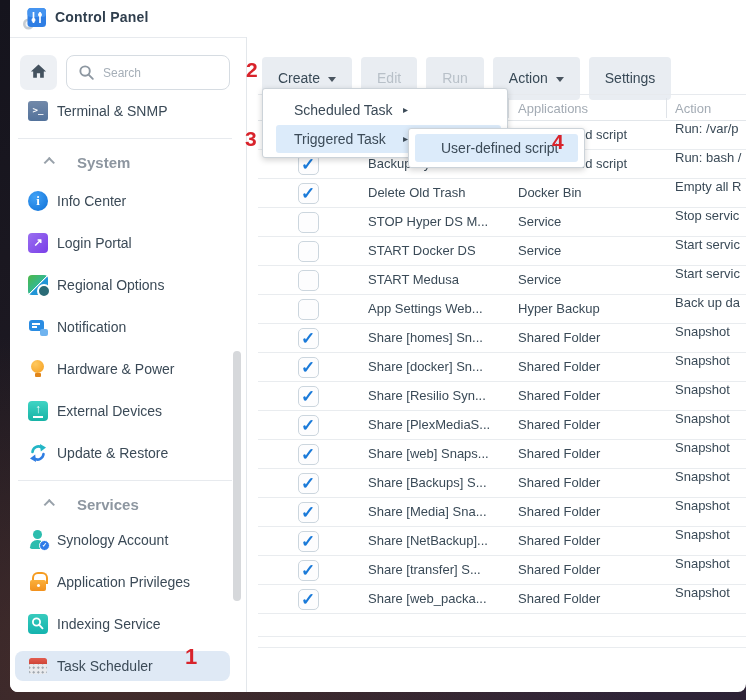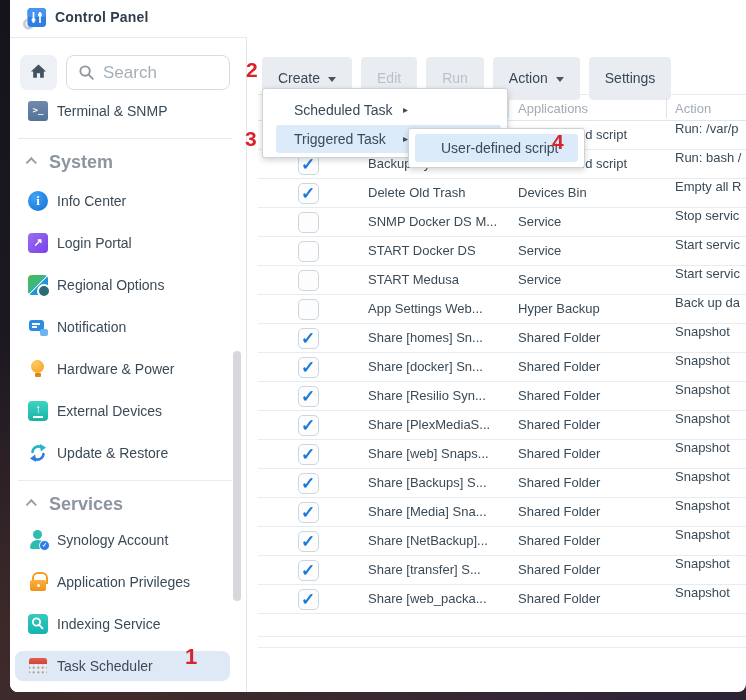--- a/index.html
+++ b/index.html
@@ -20,27 +20,27 @@
   .titlebar { position:absolute; left:0; top:0; width:100%; height:37px; background:#fff;padding-left:12px; }
   .titlebar .app-icon { position:absolute; left:11px; top:5px; width:27px; height:27px; }
   .titlebar .title { position:absolute; left:45px; top:9px; font-size:14px; font-weight:bold; color:#2f3e4d; letter-spacing:.2px; }
   .titlebar-line { position:absolute; left:0; top:37px; width:236px; height:1px; background:#e7eaee; }
   
   .sidebar { position:absolute; left:0; top:38px; width:236px; bottom:0; background:#fff; }
   .v-divider { position:absolute; left:236px; top:37px; bottom:0; width:1px; background:#e3e7eb; }
   .side-top { display:flex; gap:9px; margin:17px 16px 0 10px; height:35px; }
   .home-btn { width:37px; height:35px; background:#edf0f4; border-radius:7px; display:flex; align-items:center; justify-content:center; flex:none; }
   .searchbox { flex:1; border:1px solid #d6dce2; border-radius:8px; background:#fff; display:flex; align-items:center; padding-left:11px; gap:8px; }
-  .searchbox input { border:none; outline:none; font-size:17px; width:110px; color:#3b4a57; font-family:inherit; background:transparent; }
+  .searchbox input { border:none; outline:none; font-size:12px; width:110px; color:#3b4a57; font-family:inherit; background:transparent; }
   .searchbox input::placeholder { color:#a6afb8; }
   .side-item { display:flex; align-items:center; gap:9px; height:30px; margin:0 16px 12px 5px; padding-left:13px; border-radius:8px; }
   .side-item.selected { background:#dfe9f5; }
   .side-item .lbl { font-size:14px; color:#3b4a57; white-space:nowrap; }
   .side-div { height:1px; background:#e7eaee; margin:6px 14px 0 8px; }
-  .side-header { display:flex; align-items:center; gap:13px; height:30px; margin-top:8px; padding-left:18px; color:#8d96a0; font-size:18px; font-weight:bold; }
+  .side-header { display:flex; align-items:center; gap:23px; height:30px; margin-top:8px; padding-left:36px; color:#8d96a0; font-size:15px; font-weight:bold; }
   .chev { width:8px; height:8px; border-left:2px solid #98a1aa; border-top:2px solid #98a1aa; transform:rotate(45deg) translateY(1px); flex:none; }
   #sys-items { margin-top:9px; }
   #srv-items { margin-top:6px; }
   .scroll-thumb { position:absolute; left:223px; top:313px; width:8px; height:250px; border-radius:4px; background:#d6d8db; }
   
   .si { width:20px; height:20px; position:relative; flex:none; display:block; }
   .ic-terminal { background:linear-gradient(180deg,#7289a9,#53729b); border-radius:3px; color:#fff; font:bold 9px/19px "DejaVu Sans Mono",monospace; text-align:center; }
   .ic-info-center { background:radial-gradient(circle at 35% 30%,#41a2f6,#0e6fd6); border-radius:50%; color:#fff; font:bold 13px/19px "Liberation Serif",serif; text-align:center; }
   .ic-login-portal { background:linear-gradient(135deg,#9a6ff0,#7a3fe8); border-radius:4px; color:#fff; font:bold 11px/19px sans-serif; text-align:center; }
   .ic-regional-options { background:linear-gradient(135deg,#4db848 0%,#35b88f 48%,#fff 50%,#2196d8 54%,#1e96d0 100%); border-radius:4px; }
@@ -258,26 +258,26 @@
       </div>
       <div class="trow">
         <span class="cb checked"></span>
         <span class="t-name">Backup System Co...</span>
         <span class="t-app">User-defined script</span>
         <span class="t-act">Run: bash /</span>
       </div>
       <div class="trow">
         <span class="cb checked"></span>
         <span class="t-name">Delete Old Trash</span>
-        <span class="t-app">Devices Bin</span>
+        <span class="t-app">Docker Bin</span>
         <span class="t-act">Empty all R</span>
       </div>
       <div class="trow">
         <span class="cb"></span>
-        <span class="t-name">SNMP Docker DS M...</span>
+        <span class="t-name">STOP Hyper DS M...</span>
         <span class="t-app">Service</span>
         <span class="t-act">Stop servic</span>
       </div>
       <div class="trow">
         <span class="cb"></span>
         <span class="t-name">START Docker DS</span>
         <span class="t-app">Service</span>
         <span class="t-act">Start servic</span>
       </div>
       <div class="trow">

